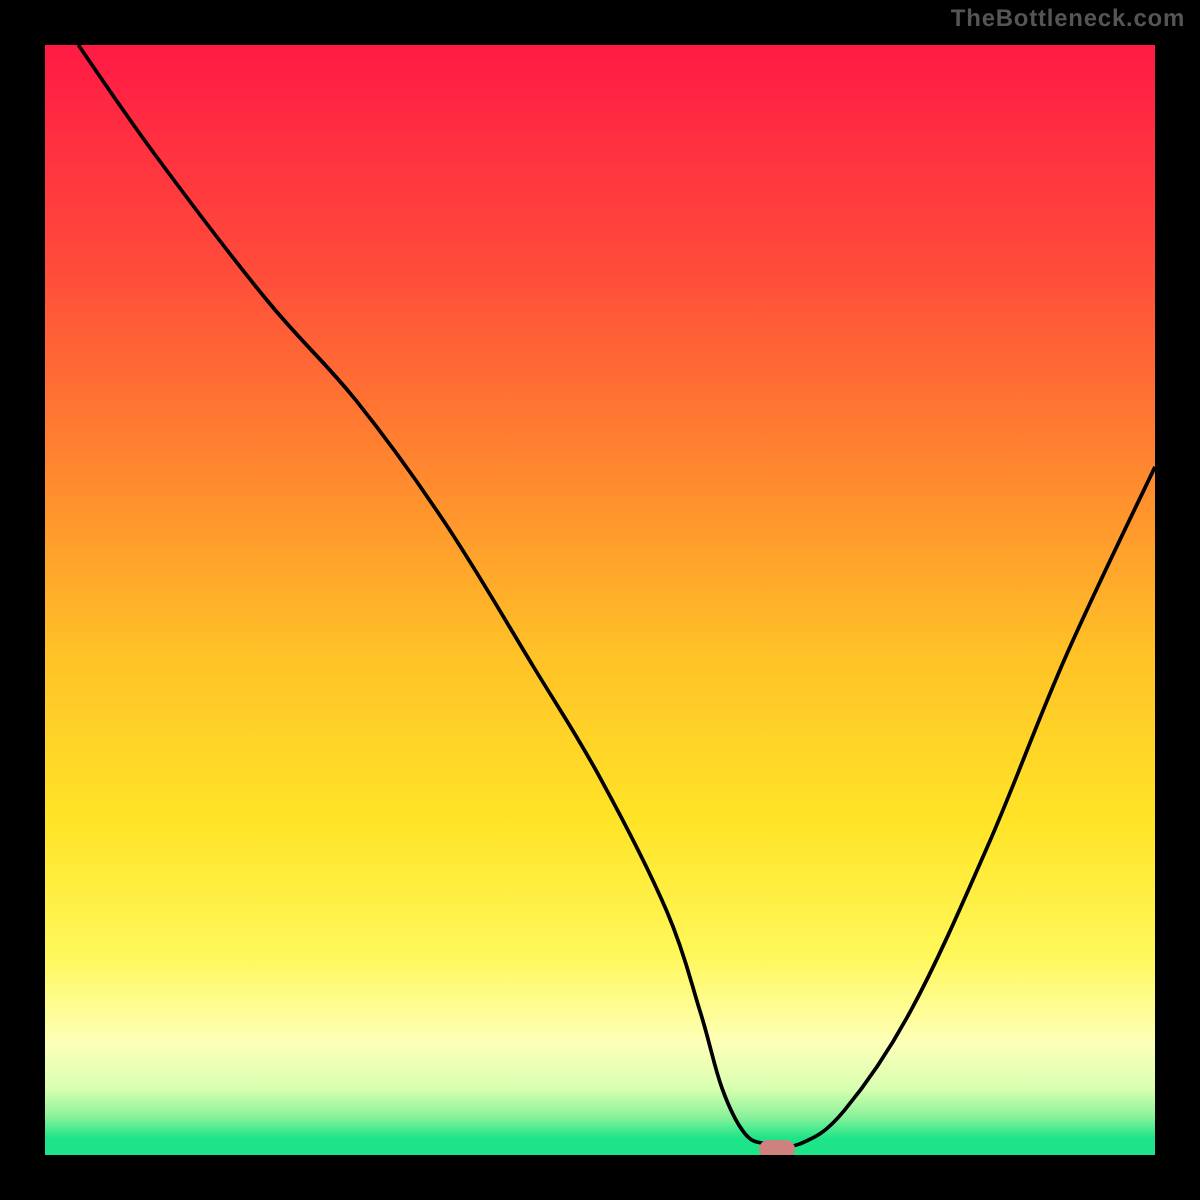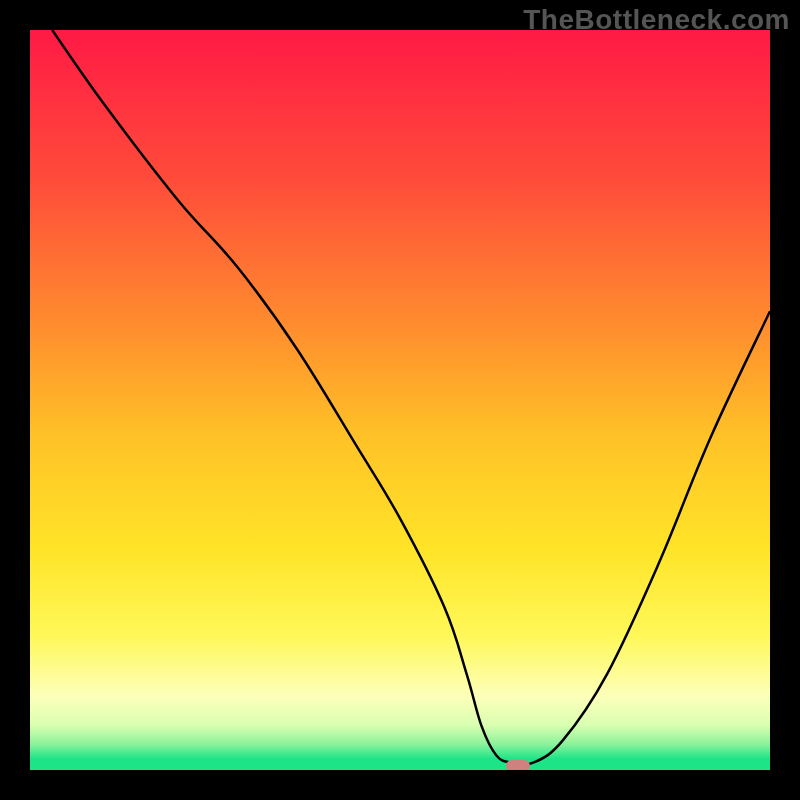--- a/index.html
+++ b/index.html
@@ -14,21 +14,21 @@
     position: relative;
     width: 800px;
     height: 800px;
     background: #000;
   }
   .watermark {
     position: absolute;
     top: 4px;
     right: 10px;
     color: #555;
-    font-size: 28px;
+    font-size: 16px;
     font-weight: 600;
     letter-spacing: 0.5px;
     user-select: none;
   }
   .plot {
     position: absolute;
     left: 30px;
     top: 30px;
     width: 740px;
     height: 740px;

